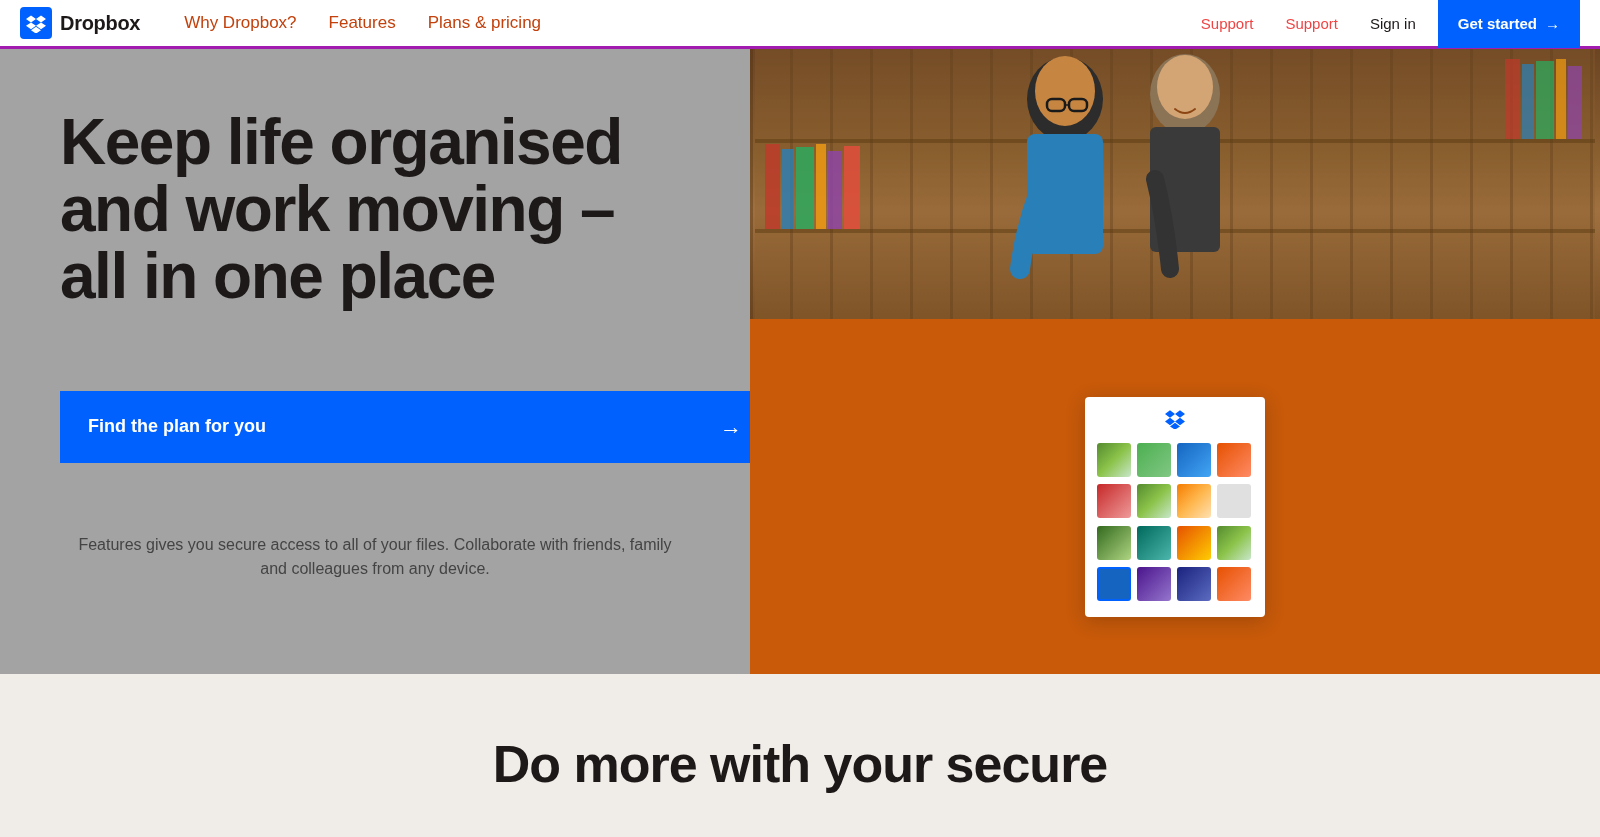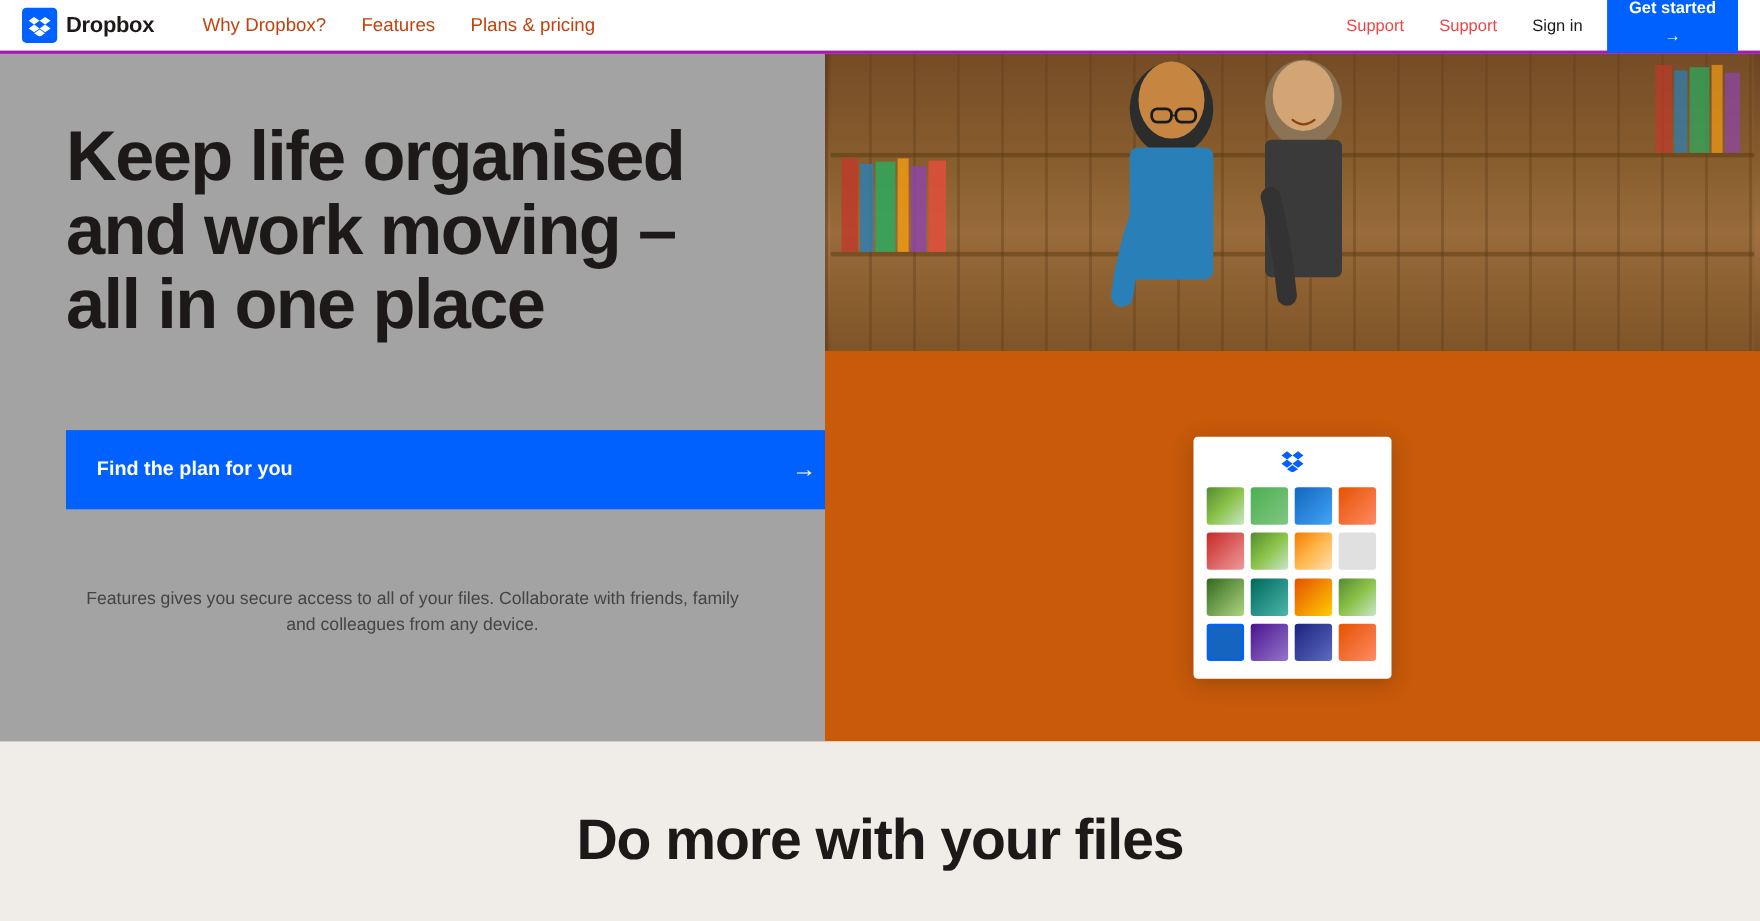--- a/index.html
+++ b/index.html
@@ -82,21 +82,20 @@
       font-size: 15px;
       font-weight: 600;
       padding: 0 20px;
       height: 49px;
       display: flex;
       align-items: center;
       gap: 8px;
       cursor: pointer;
       text-decoration: none;
       margin-left: 4px;
-      flex-direction: column;
     }
 
     
     .hero {
       display: flex;
       height: 625px;
       position: relative;
     }
     .hero-left {
       width: 750px;
@@ -361,14 +360,14 @@
           <div class="card-thumb purple"></div>
           <div class="card-thumb darkblue"></div>
           <div class="card-thumb orange"></div>
         </div>
       </div>
     </div>
   </div>
 </div>
 
 <div class="do-more">
-  <h2 class="do-more-title">Do more with your files</h2>
+  <h2 class="do-more-title">Do more with your secure</h2>
 </div>
 
 </body></html>

